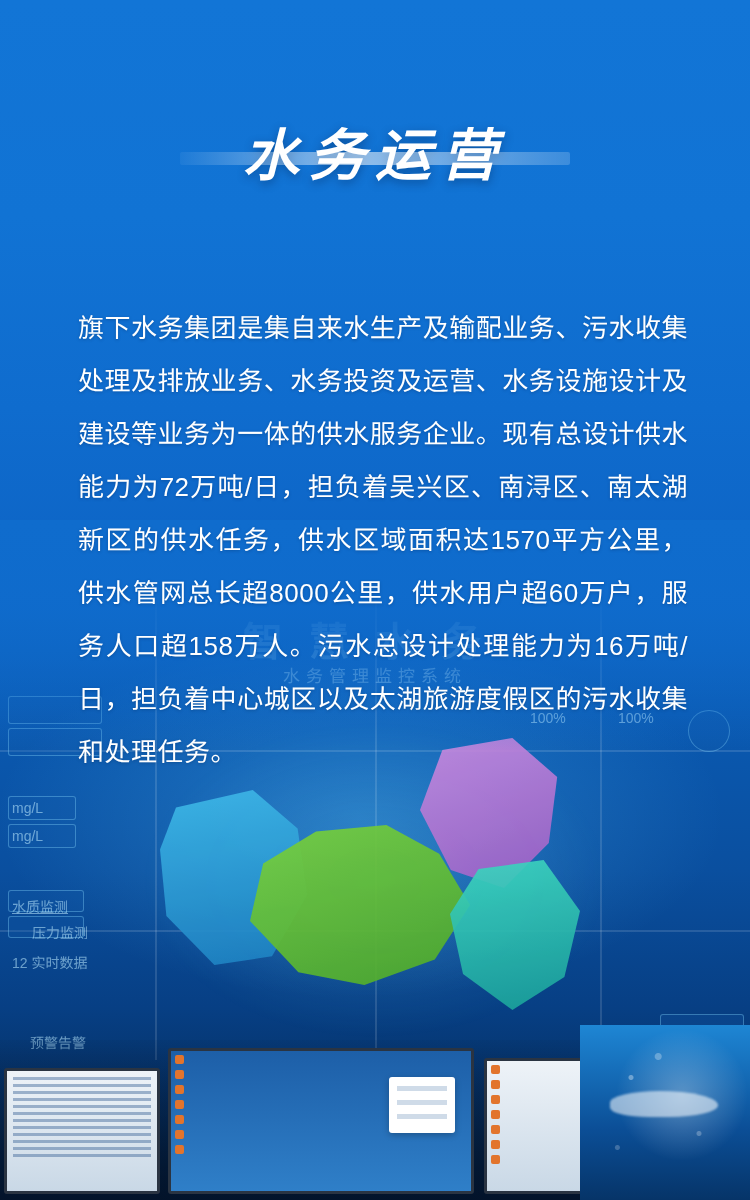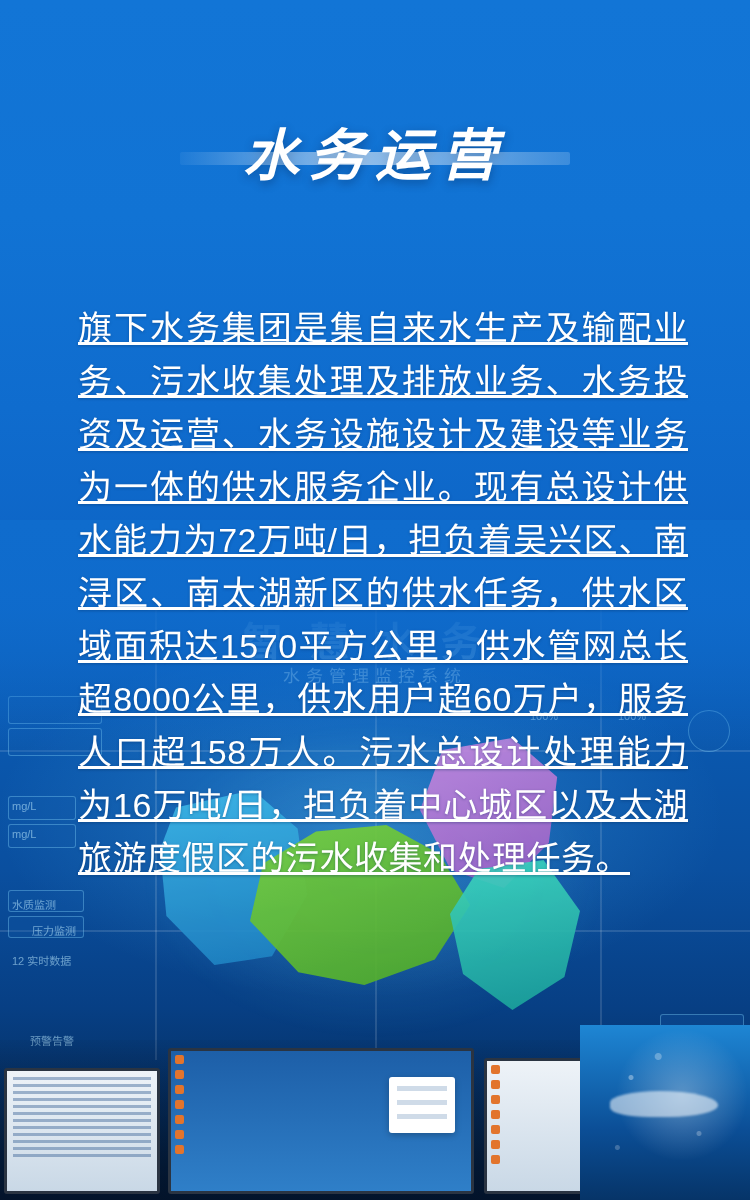--- a/index.html
+++ b/index.html
@@ -102,21 +102,21 @@
   
   .wall-widget {
     position: absolute;
     border: 1px solid rgba(140,220,255,0.35);
     background: rgba(20,90,170,0.25);
     border-radius: 3px;
   }
   .wall-text {
     position: absolute;
     color: rgba(190,235,255,0.55);
-    font-size: 11px;
+    font-size: 14px;
     white-space: nowrap;
   }
   .wall-title {
     position: absolute;
     left: 0; right: 0;
     text-align: center;
     color: rgba(200,240,255,0.45);
     letter-spacing: 6px;
     font-size: 17px;
   }
@@ -230,26 +230,25 @@
     top: 152px;
     width: 390px;
     height: 13px;
     background: linear-gradient(90deg, rgba(255,255,255,0.05), rgba(255,255,255,0.55) 45%, rgba(255,255,255,0.18));
     border-radius: 2px;
   }
 
   .body-text {
     margin: 74px 62px 0 78px;
     color: #ffffff;
-    font-size: 34px;
+    font-size: 26px;
     line-height: 53px;
     letter-spacing: 0.5px;
     text-align: justify;
     text-shadow: 0 1px 3px rgba(0,40,90,0.35);
-    text-decoration: underline;
   }
 </style>
 </head>
 <body>
 
 <div class="page">
 
   <div class="bg-photo">
     <div class="bg-room"></div>
 
@@ -264,21 +263,21 @@
 
     <div class="wall-widget" style="left:8px; top:96px; width:92px; height:26px;"></div>
     <div class="wall-widget" style="left:8px; top:128px; width:92px; height:26px;"></div>
     <div class="wall-widget" style="left:8px; top:196px; width:66px; height:22px;"></div>
     <div class="wall-widget" style="left:8px; top:224px; width:66px; height:22px;"></div>
     <div class="wall-widget" style="left:8px; top:290px; width:74px; height:20px;"></div>
     <div class="wall-widget" style="left:8px; top:316px; width:74px; height:20px;"></div>
 
     <div class="wall-text" style="left:12px; top:200px;">mg/L</div>
     <div class="wall-text" style="left:12px; top:228px;">mg/L</div>
-    <div class="wall-text" style="left:12px; top:296px;">水质监测</div>
+    <div class="wall-text" style="left:12px; top:296px;text-decoration:underline;">水质监测</div>
     <div class="wall-text" style="left:20px; top:322px;margin-left:12px;">压力监测</div>
     <div class="wall-text" style="left:12px; top:352px;">12 实时数据</div>
     <div class="wall-text" style="left:30px; top:432px;text-align:center;">预警告警</div>
 
     <div class="wall-text" style="left:530px; top:110px;">100%</div>
     <div class="wall-text" style="left:618px; top:110px;">100%</div>
     <div class="wall-text" style="left:676px; top:426px;">HDN800</div>
     <div class="wall-text" style="left:676px; top:444px;">DN800-800</div>
     <div class="wall-widget" style="left:660px; top:414px; width:82px; height:50px;"></div>
     <div class="wall-widget" style="left:688px; top:110px; width:40px; height:40px; border-radius:50%;"></div>

